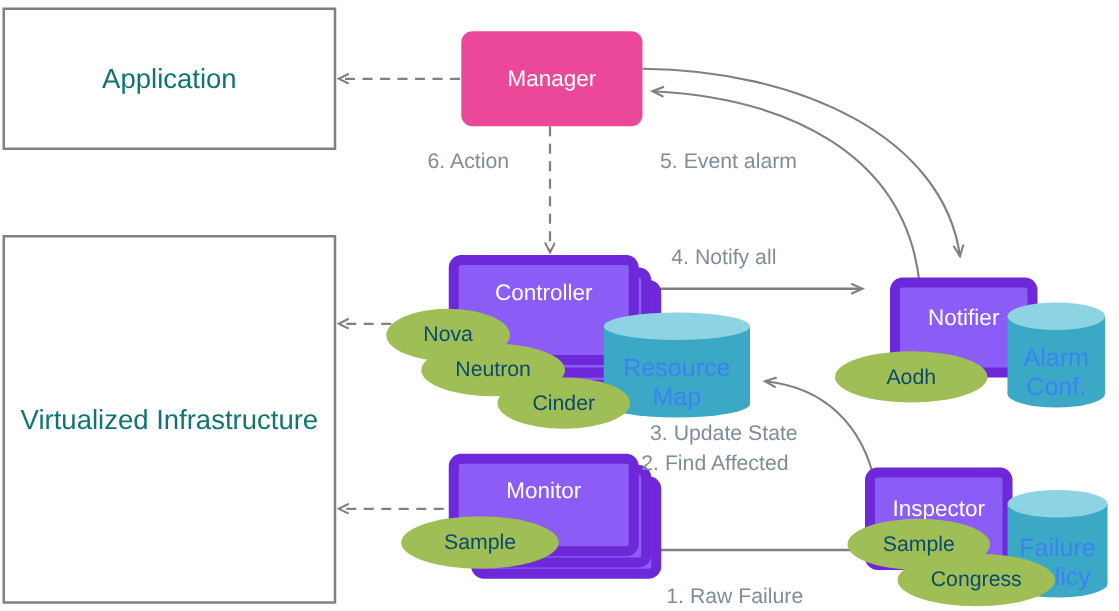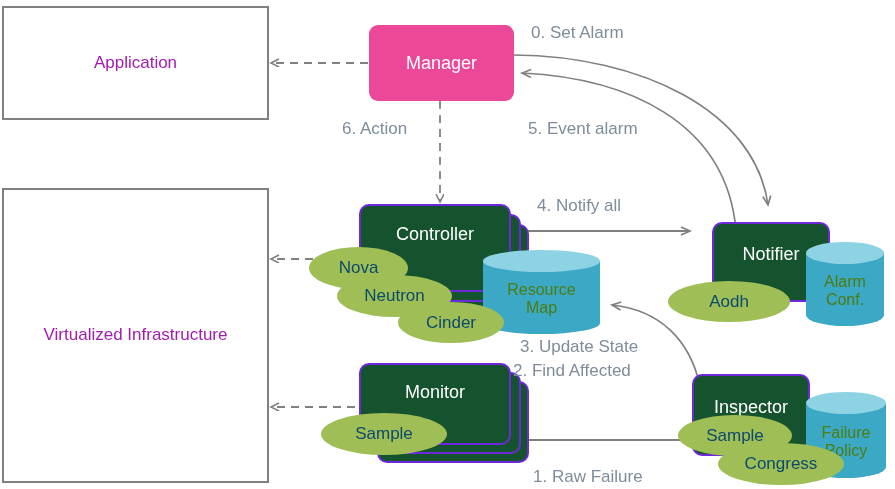--- a/index.html
+++ b/index.html
@@ -30,22 +30,22 @@
   
   .plain-box {
     position: absolute;
     border: 2px solid #808080;
     background: #ffffff;
     box-sizing: border-box;
     display: flex;
     align-items: center;
     justify-content: center;
     text-align: center;
-    color: #a21caf;
-    font-size: 17px;
+    color: #0f766e;
+    font-size: 22px;
     line-height: 1.35;
     z-index: 12;
   }
 
   
   .mgr-box {
     position: absolute;
     background: #ec4899;
     border-radius: 9px;
     box-sizing: border-box;
@@ -53,22 +53,22 @@
     align-items: center;
     justify-content: center;
     color: #ffffff;
     font-size: 18px;
     z-index: 14;
   }
 
   
   .teal-box {
     position: absolute;
-    background: #14532d;
-    border: 2px solid #6d28d9;
+    background: #8b5cf6;
+    border: 8px solid #6d28d9;
     border-radius: 10px;
     box-sizing: border-box;
     z-index: 11;
   }
   .teal-box.front {
     display: flex;
     align-items: center;
     justify-content: center;
     color: #ffffff;
     font-size: 18px;
@@ -106,25 +106,25 @@
     background: #3ba8c6;
     border-radius: 50%;
   }
   .cyl .cyl-text {
     position: absolute;
     left: 0;
     right: 0;
     top: 18px;
     bottom: 4px;
     display: flex;
-    align-items: center;
+    align-items: flex-end;
     justify-content: center;
     text-align: center;
-    color: #4d7c0f;
-    font-size: 16px;
+    color: #3b82f6;
+    font-size: 20px;
     line-height: 1.15;
     z-index: 3;
   }
 
   
   .pill {
     position: absolute;
     background: #9fbe55;
     border-radius: 50%;
     display: flex;
@@ -282,21 +282,20 @@
     <span>Sample</span>
   </div>
 
   <div class="pill" style="left:678px; top:415px; width:114px; height:41px;">
     <span>Sample</span>
   </div>
   <div class="pill" style="left:718px; top:443px; width:126px; height:42px;">
     <span>Congress</span>
   </div>
 
-  <div class="flabel" style="left:531px; top:23px;">0. Set Alarm</div>
 
   <div class="flabel" style="left:528px; top:119px;">5. Event alarm</div>
 
   <div class="flabel" style="left:322px; top:119px;margin-left:20px;">6. Action</div>
 
   <div class="flabel" style="left:537px; top:196px;">4. Notify all</div>
 
   <div class="flabel" style="left:520px; top:337px;">3. Update State</div>
 
   <div class="flabel" style="left:513px; top:361px;">2. Find Affected</div>

